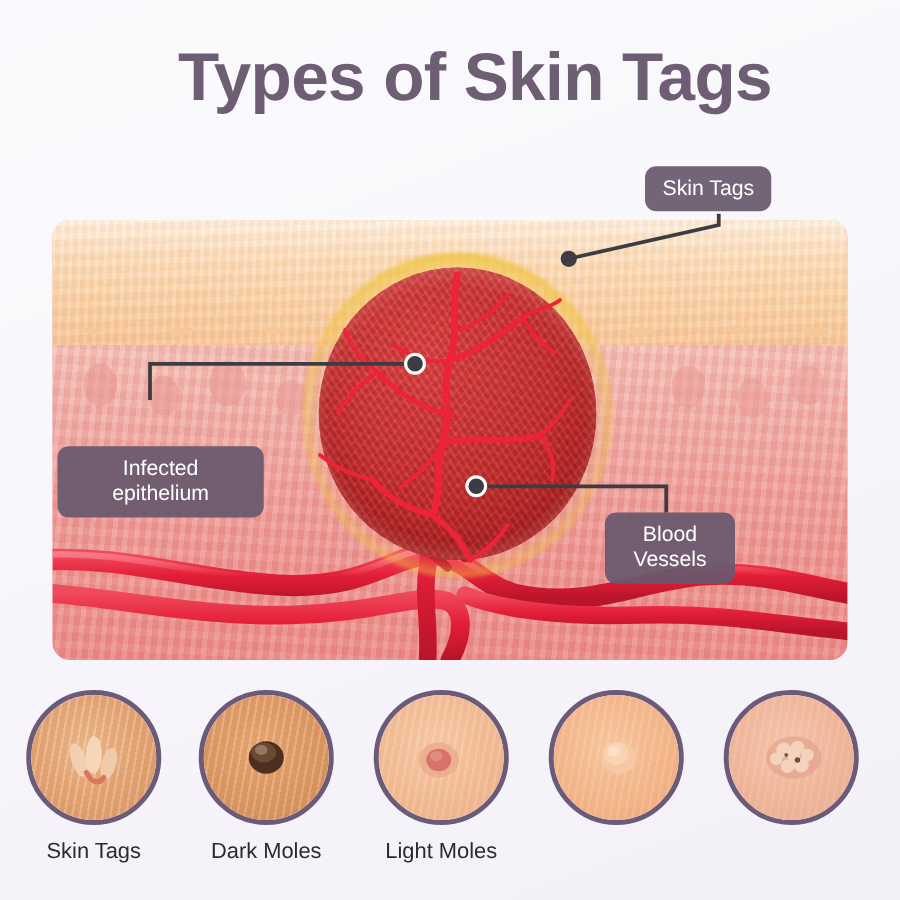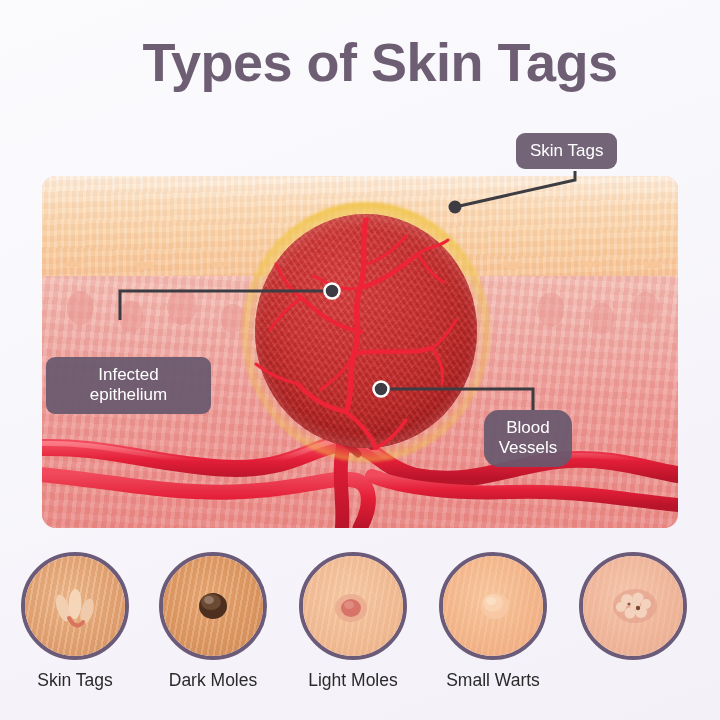--- a/index.html
+++ b/index.html
@@ -115,21 +115,21 @@
     color:#ffffff;
     border-radius:9px;
     font-size:17px;line-height:1.2;
     text-align:center;
     padding:8px 14px;
     box-sizing:border-box;
     white-space:pre-line;
   }
   #lbl-skin-tags{left:516px;top:133px;}
   #lbl-infected{left:46px;top:320px;width:165px;margin-top:37px;}
-  #lbl-blood{left:484px;top:410px;width:88px;border-radius:15px;}
+  #lbl-blood{left:484px;top:410px;width:104px;}
 
   .leader{position:absolute;left:0;top:0;width:720px;height:720px;pointer-events:none;}
 
   
   .thumbs{position:absolute;left:0;top:548px;width:720px;height:160px;}
   .thumb{
     position:absolute;width:108px;height:108px;
   }
   .thumb .circ{
     width:108px;height:108px;border-radius:50%;
@@ -280,21 +280,20 @@
   <div class="thumb" style="left:439px;top:4px;">
     <div class="circ">
       <div class="skin-bg" style="background:radial-gradient(circle at 45% 40%,#f9c8a0 0%,#f5b78c 58%,#f0aa7e 100%);"></div>
       <div class="skin-tex" style="opacity:.45;"></div>
       <svg viewBox="0 0 100 100" style="position:absolute;inset:0;width:100%;height:100%;">
         <ellipse cx="52" cy="50" rx="14" ry="13" fill="#f7c8a3"></ellipse>
         <ellipse cx="50" cy="47" rx="10" ry="9" fill="#fad3b3"></ellipse>
         <ellipse cx="48" cy="45" rx="5" ry="4" fill="#fde0c7" opacity=".9"></ellipse>
       </svg>
     </div>
-    <div class="cap">Small Warts</div>
   </div>
 
   <div class="thumb" style="left:579px;top:4px;">
     <div class="circ">
       <div class="skin-bg" style="background:radial-gradient(circle at 45% 40%,#f7c6ad 0%,#f0b79c 58%,#eaae93 100%);"></div>
       <div class="skin-tex" style="opacity:.35;"></div>
       <svg viewBox="0 0 100 100" style="position:absolute;inset:0;width:100%;height:100%;">
         <ellipse cx="52" cy="50" rx="22" ry="17" fill="#e09a87" opacity=".55"></ellipse>
         <g fill="#f3d3bd">
           <circle cx="44" cy="44" r="6"></circle>

